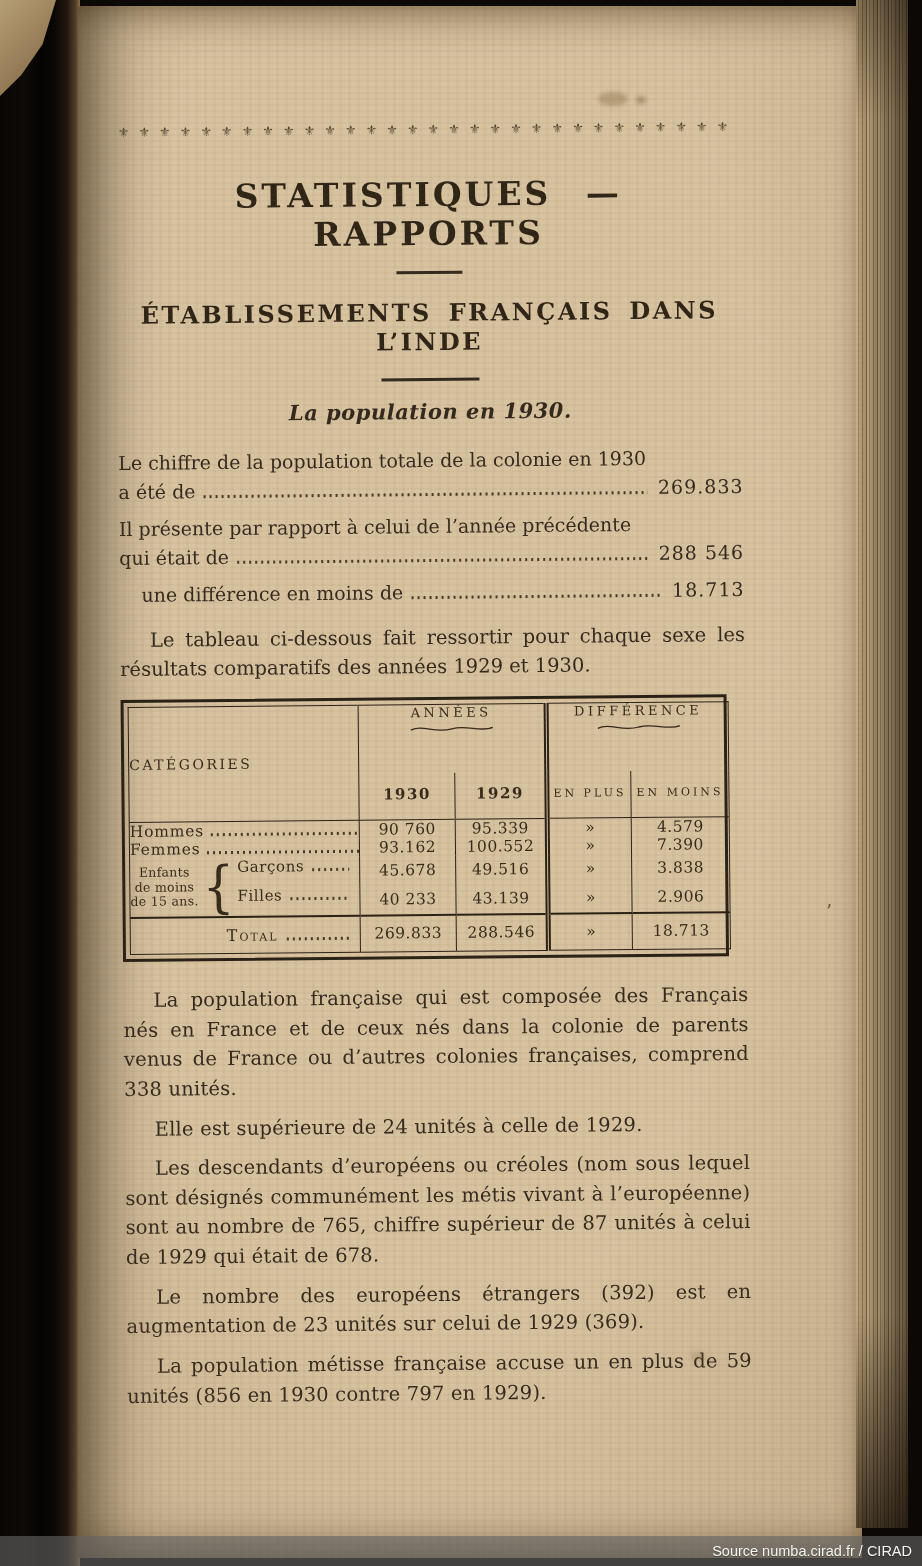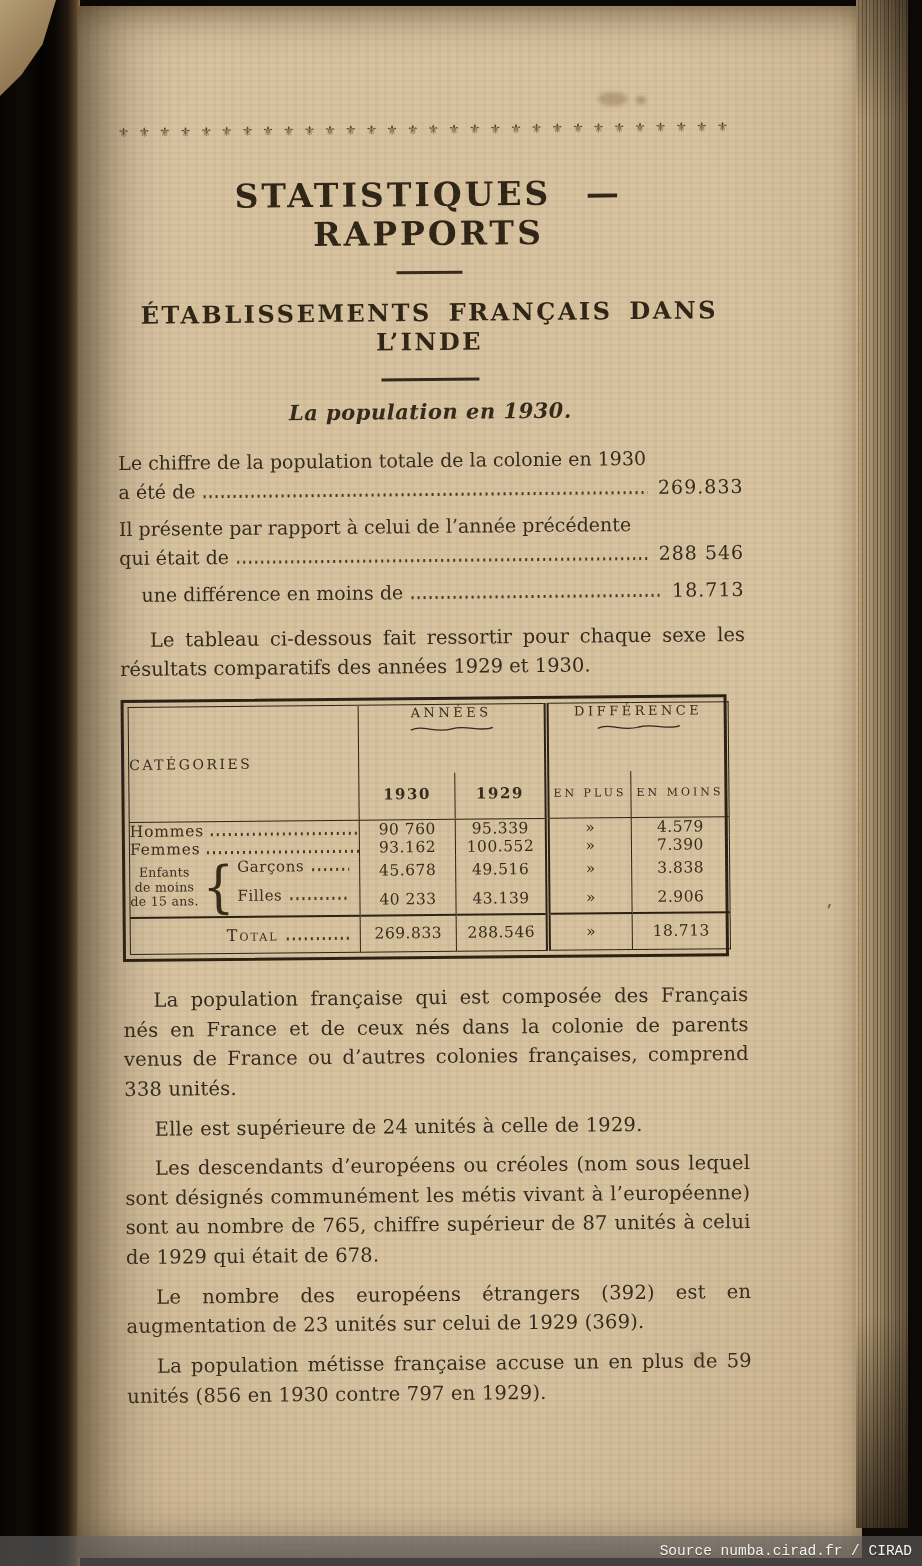--- a/index.html
+++ b/index.html
@@ -87,21 +87,21 @@
   tr.total-row td.num{padding:8px 0 9px;}
   .squiggle{display:block;margin:0 auto;}
 
   
   .paragraphs{margin-top:24px;font-size:19.5px;line-height:1.52;letter-spacing:.2px;}
   .paragraphs p{margin:0 0 10px;text-align:justify;text-indent:30px;}
 
   
   .footer-bar{position:absolute;left:0;bottom:0;width:922px;height:30px;box-sizing:border-box;
         background:rgba(100,100,100,.62);display:flex;align-items:center;justify-content:flex-end;padding-right:10px;
-        font-family:Liberation Mono, monospace;font-size:14.5px;color:#f4f4f2;text-shadow:0 1px 1px rgba(0,0,0,.35);}
+        font-family:Liberation Sans, sans-serif;font-size:14.5px;color:#f4f4f2;text-shadow:0 1px 1px rgba(0,0,0,.35);}
 </style>
 </head>
 <body>
 
 <div class="scene">
   <div class="spine"></div>
   <div class="cloth-corner"></div>
   <div class="page"></div>
   <div class="page-stack"></div>
 

